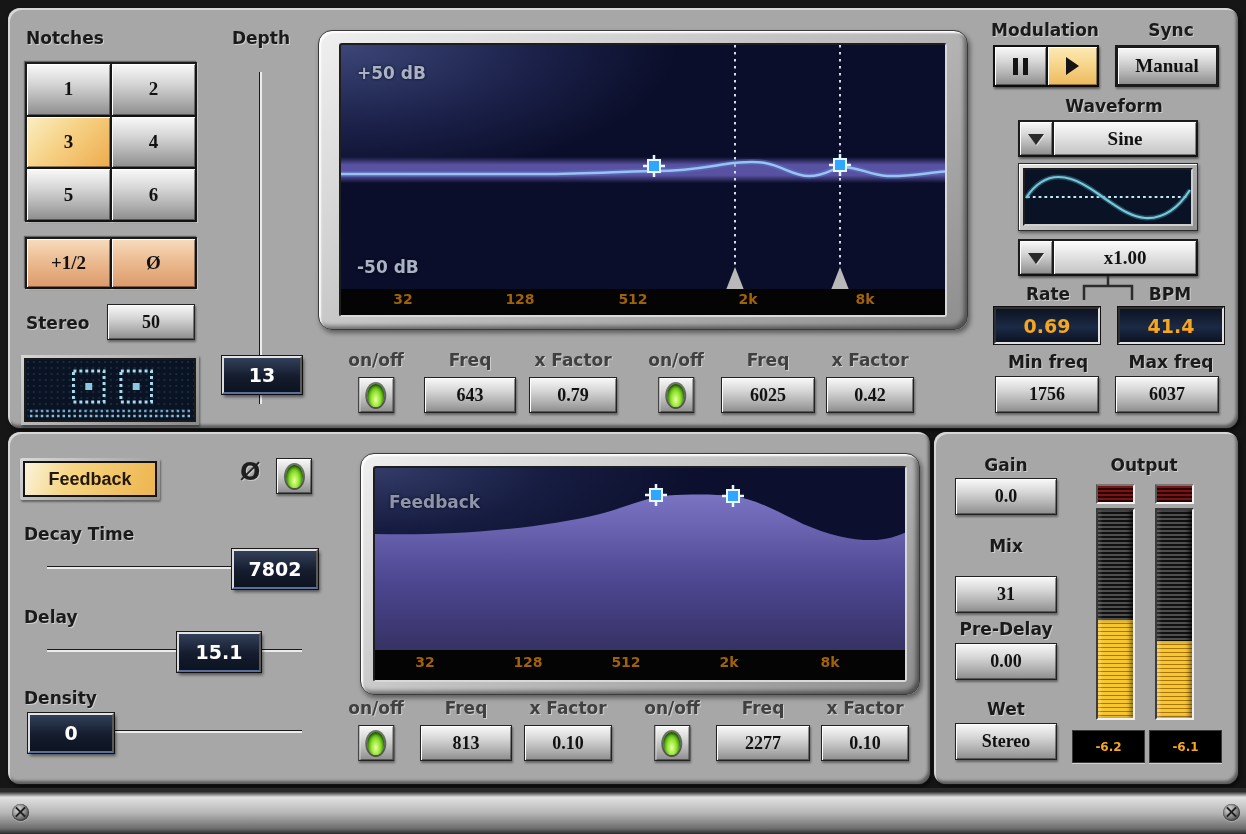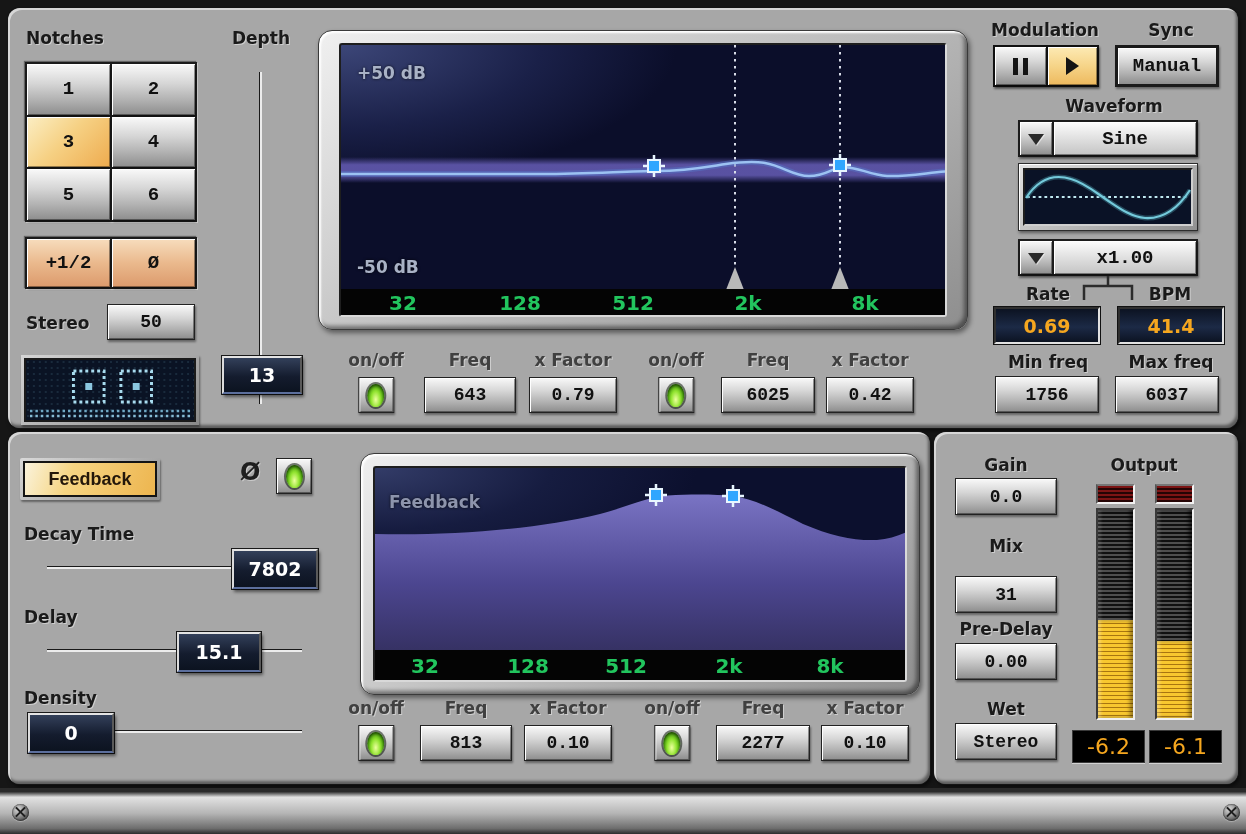--- a/index.html
+++ b/index.html
@@ -14,21 +14,21 @@
   #br-panel  { left:934px; top:432px; width:304px; height:352px; }
 
   .lbl { position:absolute; color:#1a1a1a; font-weight:bold; font-size:17px;
     text-shadow:1px 1px 0 rgba(255,255,255,.45); white-space:nowrap; }
   .lbl.center { transform:translateX(-50%); }
 
   
   .btn3d { display:flex; align-items:center; justify-content:center;
     background:linear-gradient(180deg,#f9f9f9 0%,#d6d6d6 38%,#b2b2b2 70%,#8d8d8d 100%);
     border:1px solid #222; box-shadow: inset 1px 1px 0 #fff, inset -1px -1px 0 rgba(0,0,0,.4), 1px 2px 2px rgba(0,0,0,.4);
-    color:#111; font-weight:bold; font-size:18px; font-family:Liberation Mono, monospace; cursor:default; }
+    color:#111; font-weight:bold; font-size:18px; font-family:Liberation Serif, serif; cursor:default; }
   .field { position:absolute; }
 
   
   .lcd { position:absolute; display:flex; align-items:center; justify-content:center;
     background:linear-gradient(180deg,#0c1322 0%,#1c2a46 55%,#0c1322 100%);
     border:2px solid; border-color:#2f2f2f #e2e2e2 #e2e2e2 #2f2f2f;
     box-shadow:0 0 0 1px #111; color:#f6a71f; font-weight:bold; font-size:19px; }
 
   
   .slider-handle { position:absolute; display:flex; align-items:center; justify-content:center;
@@ -47,21 +47,21 @@
   .ncell.active { background:linear-gradient(135deg,#fbeec4 0%,#f6d184 45%,#eeab4e 100%); }
   .warm { background:linear-gradient(180deg,#f7ddbd 0%,#eab98d 50%,#dc9a6c 100%); }
 
   
   .graph-frame { position:absolute; border-radius:14px; border:1px solid #3a3a3a;
     background:linear-gradient(145deg,#f0f0f0 0%,#c2c2c2 45%,#8e8e8e 100%);
     box-shadow: inset 2px 2px 2px #fff, inset -3px -3px 4px rgba(0,0,0,.45), 2px 3px 5px rgba(0,0,0,.45); }
   .graph-screen { position:absolute; background:#0b0e2a; overflow:hidden;
     border:2px solid; border-color:#1e1e1e #d9d9d9 #d9d9d9 #1e1e1e; border-radius:3px; }
   .axis-strip { position:absolute; left:0; right:0; bottom:0; background:#040404; }
-  .axis-lab { position:absolute; transform:translateX(-50%); color:#22c55e; font-weight:bold; font-size:20px; top:50%; margin-top:-11px;text-align:center; }
+  .axis-lab { position:absolute; transform:translateX(-50%); color:#a16207; font-weight:bold; font-size:14px; top:50%; margin-top:-11px;text-align:center; }
   .gtext { position:absolute; font-weight:bold; font-size:17px; color:#a9b2c6; text-shadow:0 0 3px rgba(0,0,0,.8); }
 
   
   .ctrl-col { position:absolute; transform:translateX(-50%); display:flex; flex-direction:column; align-items:center; gap:7px; }
   .ctrl-col .clbl { color:#404040; font-weight:bold; font-size:17px; text-shadow:1px 1px 0 rgba(255,255,255,.45); }
   .led-btn { width:36px; height:36px; padding:0; }
   .led { display:block; width:17px; height:23px; border-radius:50%;
     background:radial-gradient(ellipse at 50% 68%, #ecff9e 0%, #92e431 38%, #3f9a07 72%, #173d00 100%);
     box-shadow: inset 0 2px 3px rgba(0,0,0,.55), 0 0 0 2px rgba(10,20,5,.55); }
 
@@ -97,21 +97,21 @@
   .clip-box { position:absolute; border:2px solid; border-color:#777 #f2f2f2 #f2f2f2 #555;
     background:repeating-linear-gradient(180deg,#7c1414 0 2px,#250404 2px 4px); }
   .meter-well { position:absolute; border:2px solid; border-color:#3a3a3a #f0f0f0 #f0f0f0 #3a3a3a; background:#141414; overflow:hidden; }
   .meter-body { position:absolute; inset:0;
     background:repeating-linear-gradient(180deg,#4e4e4e 0 2px,#101010 2px 4px);
     box-shadow:inset 3px 0 3px rgba(255,255,255,.12), inset -3px 0 4px rgba(0,0,0,.7); }
   .meter-fill { position:absolute; left:0; right:0; bottom:0;
     background:repeating-linear-gradient(180deg,#f8c72f 0 3px,#a8750f 3px 4px);
     box-shadow:inset 3px 0 3px rgba(255,255,255,.25), inset -3px 0 4px rgba(0,0,0,.4); }
   .meter-db { position:absolute; display:flex; align-items:center; justify-content:center;
-    background:#000; color:#f6a71f; font-weight:normal; font-size:22px;
+    background:#000; color:#f6a71f; font-weight:bold; font-size:12px;
     border:1px solid #3a3a3a; box-shadow:0 1px 0 rgba(255,255,255,.5), inset 0 0 0 1px #000; }
 
   
   #bottom-bar { position:absolute; left:0; top:788px; width:1246px; height:46px;
     background:linear-gradient(180deg,#2a2a2a 0%,#2a2a2a 8%,#e2e2e2 20%,#b5b5b5 55%,#6d6d6d 88%,#2c2c2c 100%); }
   #brand-pill { position:absolute; right:30px; top:7px; width:420px; height:31px; border-radius:0 16px 16px 0;
     background:linear-gradient(90deg, rgba(10,10,10,0) 0%, rgba(10,10,10,.85) 40%, #0a0a0a 60%);
     display:flex; align-items:center; justify-content:flex-end; padding-right:14px;
     box-shadow:2px 1px 0 rgba(255,255,255,.35); }
   #brand-pill span { color:#fff; font-weight:bold; font-size:24px; letter-spacing:.5px;

